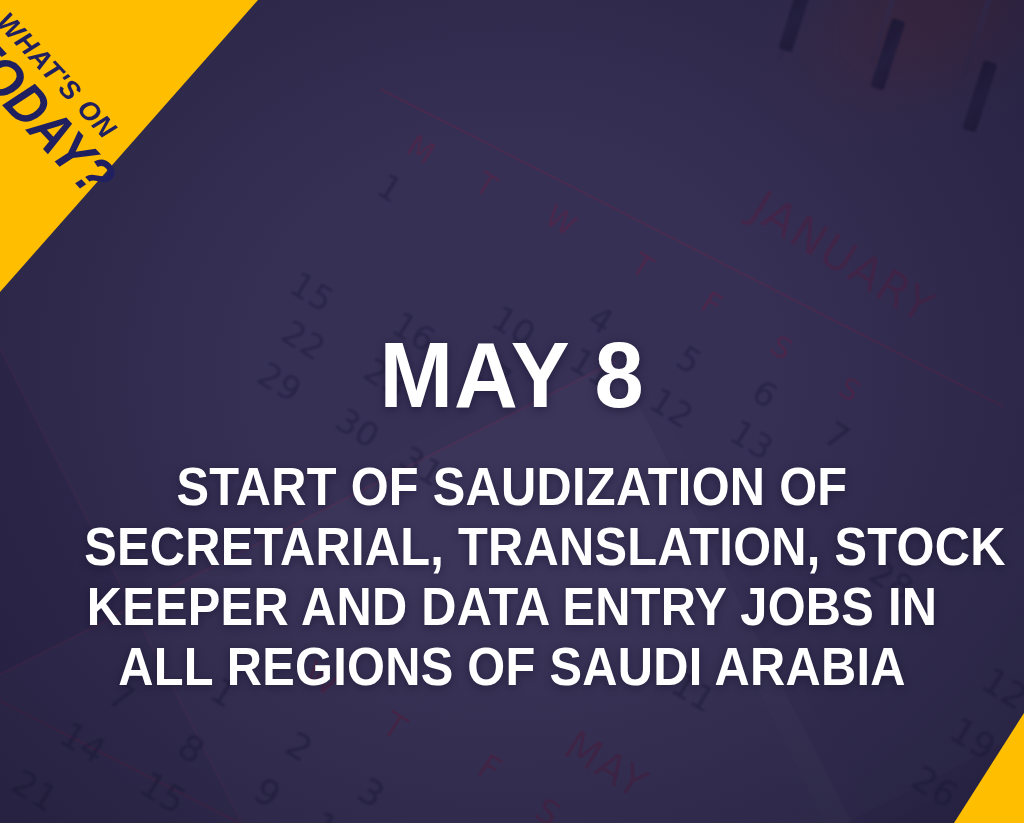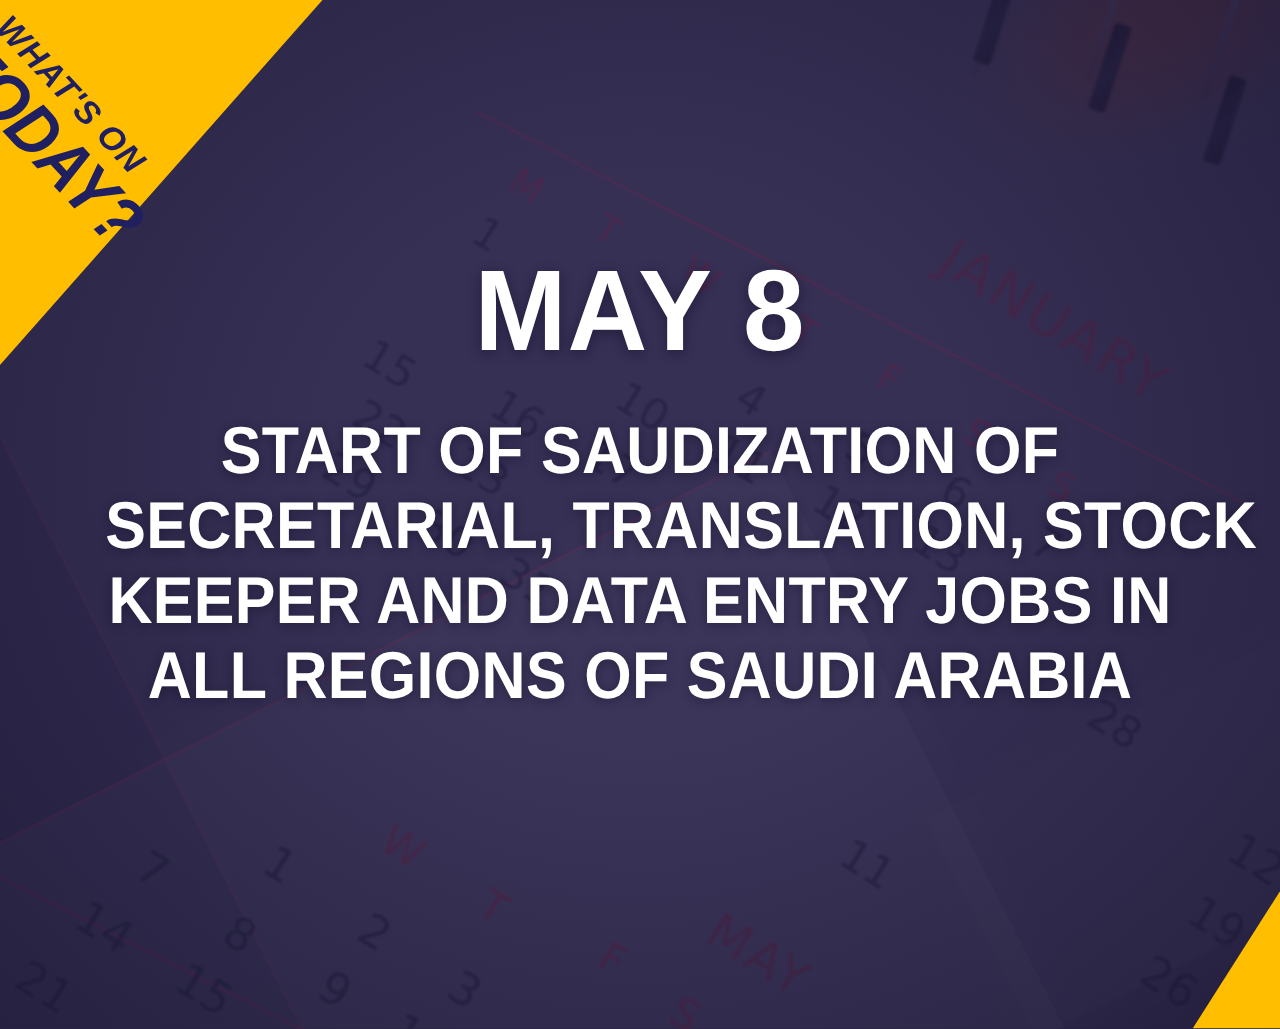--- a/index.html
+++ b/index.html
@@ -195,21 +195,21 @@
     clip-path: polygon(100% 0, 100% 100%, 0 100%);
   }
 
   
   #content {
     position: absolute;
     inset: 0;
     display: flex;
     flex-direction: column;
     align-items: center;
-    justify-content: flex-start;
+    justify-content: center;
     border-radius: 29px;
   }
   #headline {
     margin-top: 206px;
     color: #ffffff;
     font-family: "Liberation Sans", sans-serif;
     font-weight: bold;
     font-size: 92px;
     line-height: 0.95;
     letter-spacing: 1px;

